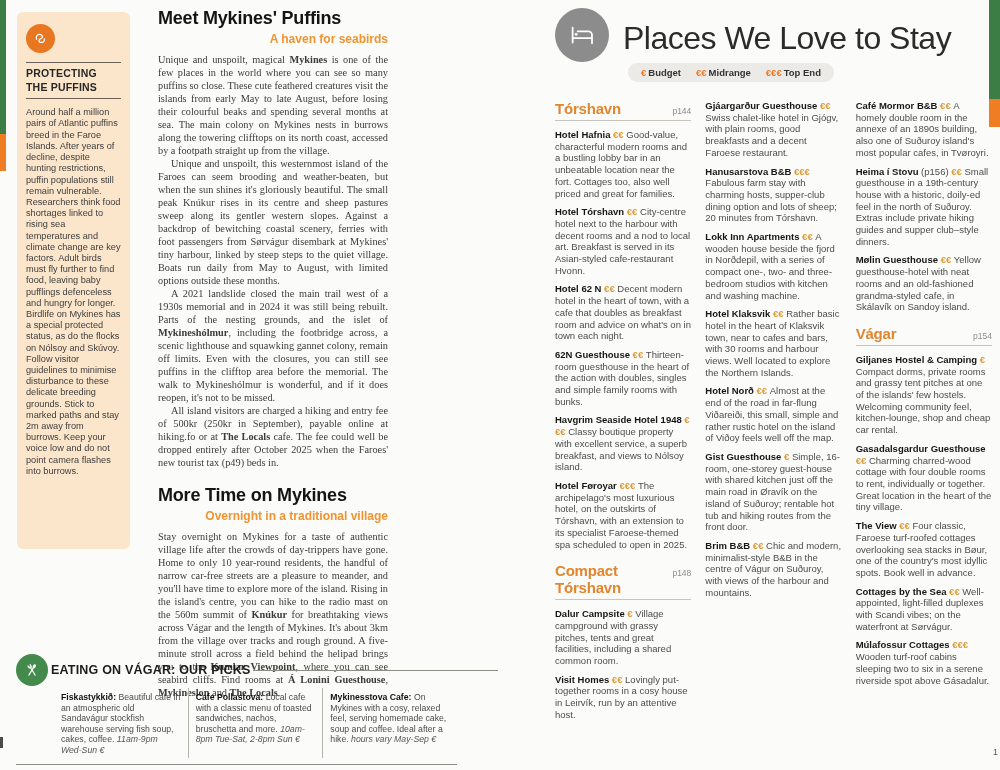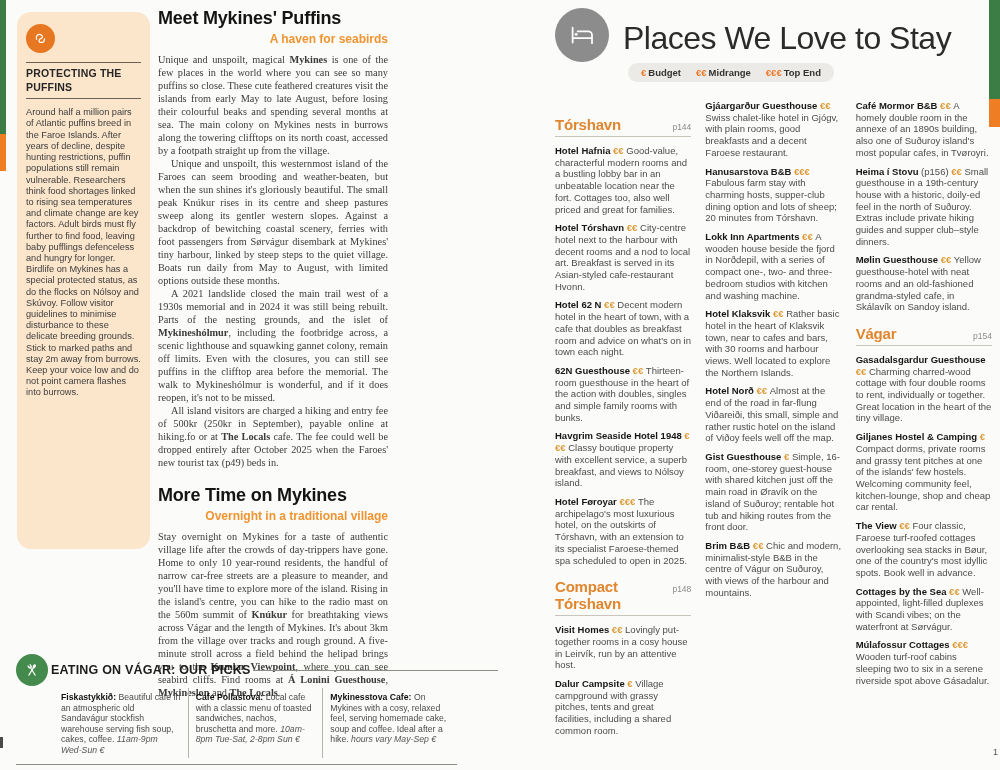--- a/index.html
+++ b/index.html
@@ -7,21 +7,21 @@
   .canvas{position:relative;width:1000px;height:770px;background:#fbfbf9;overflow:hidden;}
 
   
   .tab{position:absolute;}
   .tab-lg{left:0;top:0;width:6px;height:134px;background:#3c7d45;}
   .tab-lo{left:0;top:134px;width:6px;height:37px;background:#ef7d23;}
   .tab-rg{left:989px;top:0;width:11px;height:99px;background:#3c7d45;}
   .tab-ro{left:989px;top:99px;width:11px;height:28px;background:#ef7d23;}
 
   
-  .sidebar{position:absolute;left:17px;top:12px;width:133px;height:537px;background:#fce6cb;border-radius:14px;padding:10px 9px;box-sizing:border-box;}
+  .sidebar{position:absolute;left:17px;top:12px;width:113px;height:537px;background:#fce6cb;border-radius:6px;padding:10px 9px;box-sizing:border-box;}
   .sb-icon{width:29px;height:29px;border-radius:50%;background:#e87722;display:flex;align-items:center;justify-content:center;margin:2px 0 9px;}
   .sb-rule{height:1px;background:#6b6257;margin:3px 0;}
   .sb-title{font-size:10.5px;font-weight:800;color:#262626;line-height:1.3;margin:4px 0;letter-spacing:.2px;}
   .sb-body{font-size:9.2px;line-height:11.2px;color:#3c3c3c;margin:8px 0 0;}
 
   
   .article{position:absolute;left:158px;top:8px;width:230px;}
   .art-title{font-size:18px;font-weight:800;color:#141414;margin:0 0 3px;letter-spacing:-.2px;}
   .kicker{font-size:12px;font-weight:700;color:#ef9430;margin:0 0 7px;text-align:right;}
   .paras p{font-family:"Liberation Serif",serif;font-size:10.3px;line-height:13px;text-align:justify;color:#3b3b3b;margin:0;hyphens:auto;}
@@ -40,21 +40,21 @@
   .pick i{color:#555;}
 
   
   .rp-circle{position:absolute;left:555px;top:8px;width:54px;height:54px;border-radius:50%;background:#8c8c8c;display:flex;align-items:center;justify-content:center;}
   .rp-title{position:absolute;left:623px;top:20px;font-size:32px;font-weight:400;letter-spacing:-.5px;color:#2b2b2b;margin:0;white-space:nowrap;}
   .legend{position:absolute;left:628px;top:63px;height:19px;display:inline-flex;align-items:center;gap:15px;background:#eceae6;border-radius:10px;padding:0 13px;font-size:9.5px;font-weight:700;color:#333;}
   .legend .sym{color:#ee7623;margin-right:2px;}
   .cols{position:absolute;left:555px;top:100px;width:437px;display:flex;gap:14px;}
   .col{flex:1;min-width:0;}
   .sec{display:flex;align-items:baseline;border-bottom:1px solid #c9c5bd;padding-bottom:3px;margin:12px 0 8px;}
-  .col .sec:first-child{margin-top:16px;}
+  .col .sec:first-child{margin-top:0;}
   .sec-t{font-size:15px;font-weight:800;color:#e0862e;letter-spacing:-.2px;}
   .sec-p{margin-left:auto;font-size:8.5px;color:#8a8a8a;}
   .entry{margin:0 0 7px;font-size:9.5px;line-height:11.7px;color:#4c4c4c;}
   .entry b{color:#161616;}
   .price{color:#dd9933;font-weight:700;}
 
   .pagenum-r{position:absolute;left:993px;top:747px;font-size:9px;color:#555;}
   .pagenum-l{position:absolute;left:0;top:737px;width:3px;height:11px;background:#4a4a4a;}
   svg{display:block;}
 </style>
@@ -141,42 +141,42 @@
         <p class="entry"><b>Hotel Hafnia</b><span class="price"> €€ </span>Good-value, characterful modern rooms and a bustling lobby bar in an unbeatable location near the fort. Cottages too, also well priced and great for families.</p>
         <p class="entry"><b>Hotel Tórshavn</b><span class="price"> €€ </span>City-centre hotel next to the harbour with decent rooms and a nod to local art. Breakfast is served in its Asian-styled cafe-restaurant Hvonn.</p>
         <p class="entry"><b>Hotel 62 N</b><span class="price"> €€ </span>Decent modern hotel in the heart of town, with a cafe that doubles as breakfast room and advice on what's on in town each night.</p>
         <p class="entry"><b>62N Guesthouse</b><span class="price"> €€ </span>Thirteen-room guesthouse in the heart of the action with doubles, singles and simple family rooms with bunks.</p>
         <p class="entry"><b>Havgrim Seaside Hotel 1948</b><span class="price"> €€€ </span>Classy boutique property with excellent service, a superb breakfast, and views to Nólsoy island.</p>
         <p class="entry"><b>Hotel Føroyar</b><span class="price"> €€€ </span>The archipelago's most luxurious hotel, on the outskirts of Tórshavn, with an extension to its specialist Faroese-themed spa scheduled to open in 2025.</p>
         <div class="sec">
           <span class="sec-t">Compact Tórshavn</span>
           <span class="sec-p">p148</span>
         </div>
+        <p class="entry"><b>Dalur Campsite</b><span class="price"> € </span>Village campground with grassy pitches, tents and great facilities, including a shared common room.</p>
         <p class="entry"><b>Visit Homes</b><span class="price"> €€ </span>Lovingly put-together rooms in a cosy house in Leirvík, run by an attentive host.</p>
-        <p class="entry"><b>Dalur Campsite</b><span class="price"> € </span>Village campground with grassy pitches, tents and great facilities, including a shared common room.</p>
       </div>
     <div class="col">
         <p class="entry"><b>Gjáargarður Guesthouse</b><span class="price"> €€ </span>Swiss chalet-like hotel in Gjógv, with plain rooms, good breakfasts and a decent Faroese restaurant.</p>
         <p class="entry"><b>Hanusarstova B&amp;B</b><span class="price"> €€€ </span>Fabulous farm stay with charming hosts, supper-club dining option and lots of sheep; 20 minutes from Tórshavn.</p>
         <p class="entry"><b>Lokk Inn Apartments</b><span class="price"> €€ </span>A wooden house beside the fjord in Norðdepil, with a series of compact one-, two- and three-bedroom studios with kitchen and washing machine.</p>
         <p class="entry"><b>Hotel Klaksvik</b><span class="price"> €€ </span>Rather basic hotel in the heart of Klaksvik town, near to cafes and bars, with 30 rooms and harbour views. Well located to explore the Northern Islands.</p>
         <p class="entry"><b>Hotel Norð</b><span class="price"> €€ </span>Almost at the end of the road in far-flung Viðareiði, this small, simple and rather rustic hotel on the island of Viðoy feels well off the map.</p>
         <p class="entry"><b>Gist Guesthouse</b><span class="price"> € </span>Simple, 16-room, one-storey guest-house with shared kitchen just off the main road in Øravík on the island of Suðuroy; rentable hot tub and hiking routes from the front door.</p>
         <p class="entry"><b>Brim B&amp;B</b><span class="price"> €€ </span>Chic and modern, minimalist-style B&amp;B in the centre of Vágur on Suðuroy, with views of the harbour and mountains.</p>
       </div>
     <div class="col">
         <p class="entry"><b>Café Mormor B&amp;B</b><span class="price"> €€ </span>A homely double room in the annexe of an 1890s building, also one of Suðuroy island's most popular cafes, in Tvøroyri.</p>
         <p class="entry"><b>Heima í Stovu</b> (p156)<span class="price"> €€ </span>Small guesthouse in a 19th-century house with a historic, doily-ed feel in the north of Suðuroy. Extras include private hiking guides and supper club–style dinners.</p>
         <p class="entry"><b>Mølin Guesthouse</b><span class="price"> €€ </span>Yellow guesthouse-hotel with neat rooms and an old-fashioned grandma-styled cafe, in Skálavík on Sandoy island.</p>
         <div class="sec">
           <span class="sec-t">Vágar</span>
           <span class="sec-p">p154</span>
         </div>
+        <p class="entry"><b>Giljanes Hostel &amp; Camping</b><span class="price"> € </span>Compact dorms, private rooms and grassy tent pitches at one of the islands' few hostels. Welcoming community feel, kitchen-lounge, shop and cheap car rental.</p>
         <p class="entry"><b>Gasadalsgardur Guesthouse</b><span class="price"> €€ </span>Charming charred-wood cottage with four double rooms to rent, individually or together. Great location in the heart of the tiny village.</p>
-        <p class="entry"><b>Giljanes Hostel &amp; Camping</b><span class="price"> € </span>Compact dorms, private rooms and grassy tent pitches at one of the islands' few hostels. Welcoming community feel, kitchen-lounge, shop and cheap car rental.</p>
         <p class="entry"><b>The View</b><span class="price"> €€ </span>Four classic, Faroese turf-roofed cottages overlooking sea stacks in Bøur, one of the country's most idyllic spots. Book well in advance.</p>
         <p class="entry"><b>Cottages by the Sea</b><span class="price"> €€ </span>Well-appointed, light-filled duplexes with Scandi vibes; on the waterfront at Sørvágur.</p>
         <p class="entry"><b>Múlafossur Cottages</b><span class="price"> €€€ </span>Wooden turf-roof cabins sleeping two to six in a serene riverside spot above Gásadalur.</p>
       </div>
   </div>
 
   <div class="pagenum-l"></div>
   <div class="pagenum-r">1</div>
 </div>
 

